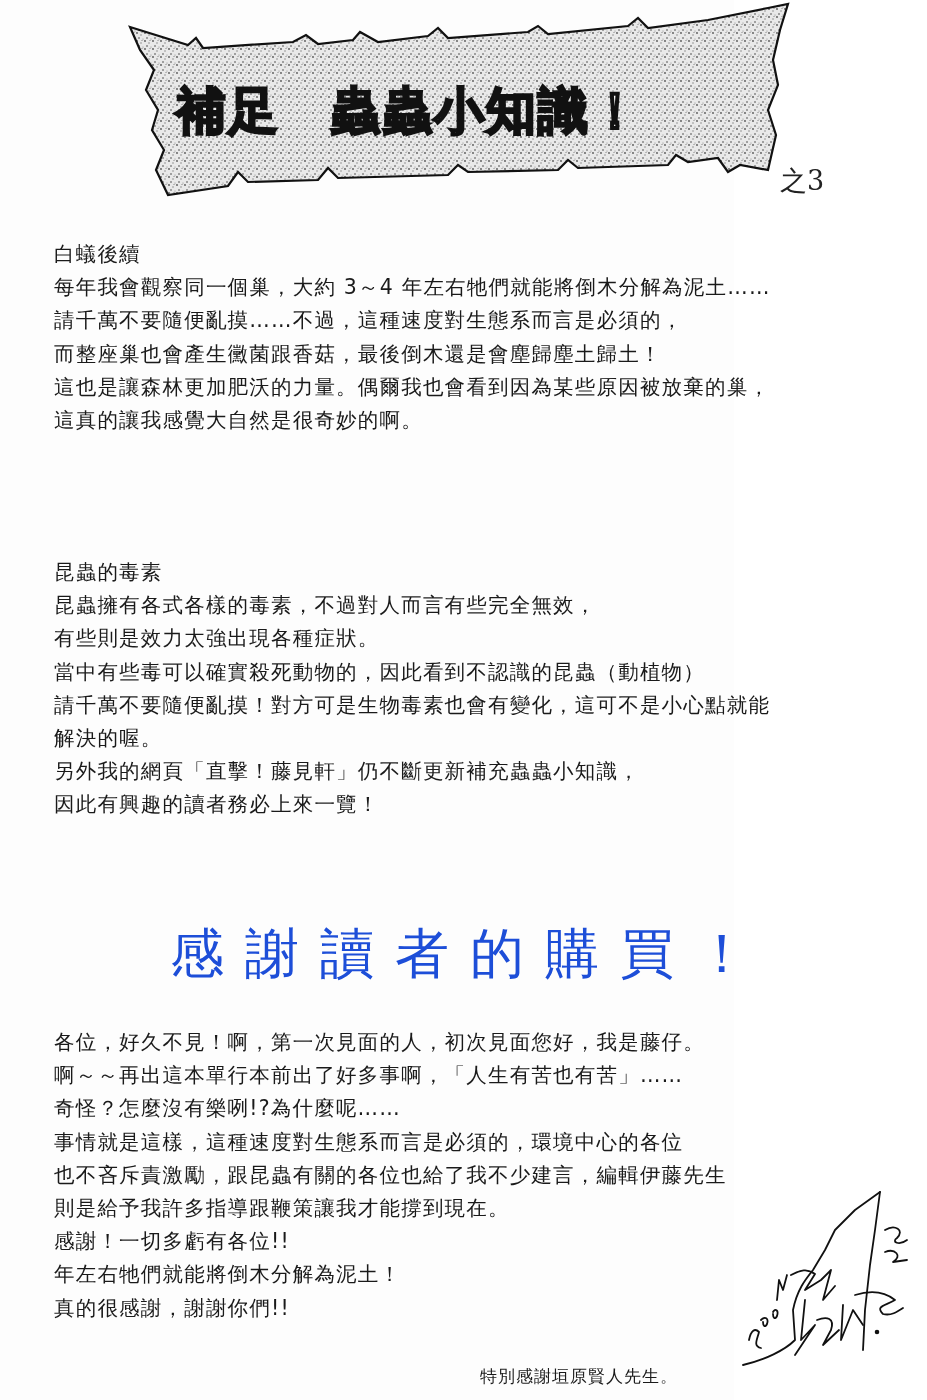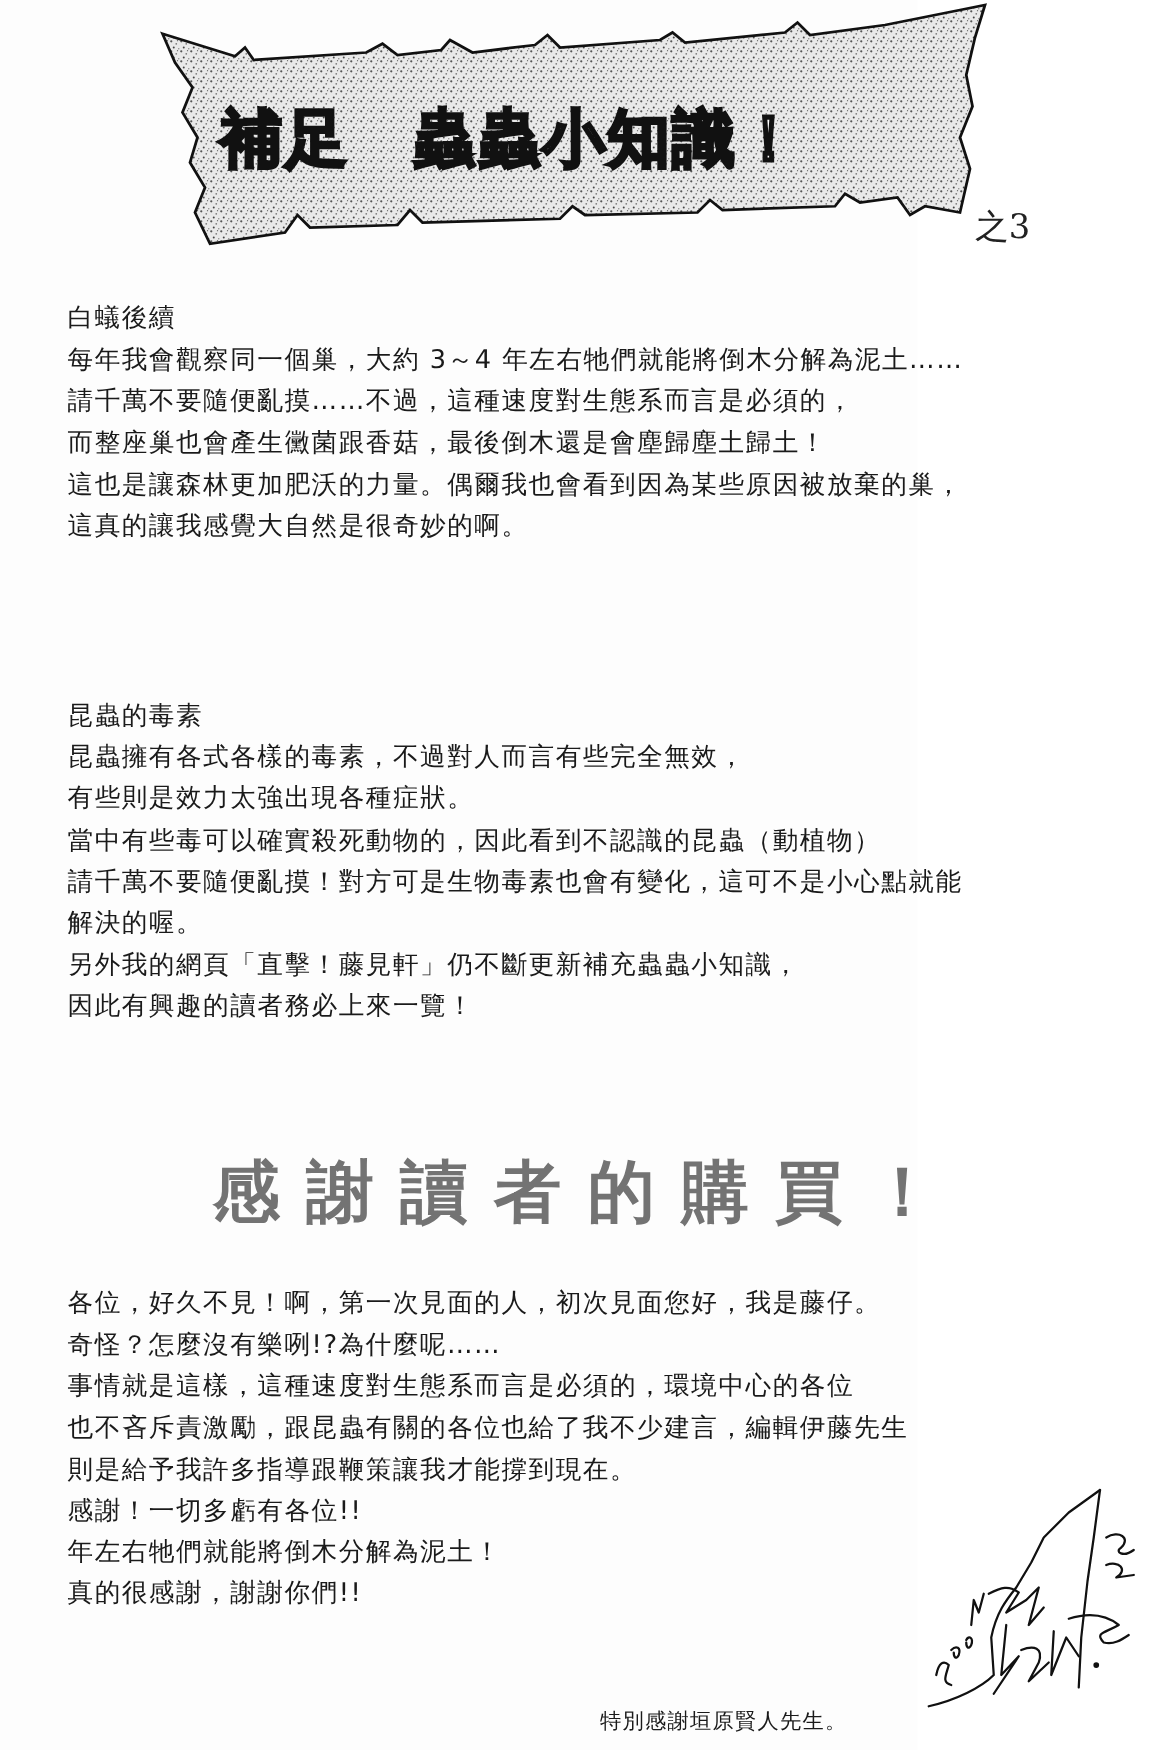--- a/index.html
+++ b/index.html
@@ -58,23 +58,23 @@
     white-space: nowrap;
   }
   .section .line { display: block; height: 33.2px; }
   .sec1 { top: 238px; }
   .sec2 { top: 556px; }
 
   .thanks-title {
     position: absolute;
     left: 170px; top: 918px;
     font-size: 54px;
-    font-weight: bold;
+    font-weight: normal;
     letter-spacing: 21px;
-    color: #737373;
+    color: #1d4ed8;
     white-space: nowrap;
   }
   .sec3 {
     top: 1026px;
     line-height: 33.3px;
   }
   .special-thanks {
     position: absolute;
     left: 480px; top: 1365px;
     font-size: 17px;
@@ -130,20 +130,21 @@
     <span class="line">請千萬不要隨便亂摸！對方可是生物毒素也會有變化，這可不是小心點就能</span>
     <span class="line">解決的喔。</span>
     <span class="line">另外我的網頁「直擊！藤見軒」仍不斷更新補充蟲蟲小知識，</span>
     <span class="line">因此有興趣的讀者務必上來一覽！</span>
   </div>
 
   <div class="thanks-title">感謝讀者的購買！</div>
 
   <div class="section sec3">
     <span class="line">各位，好久不見！啊，第一次見面的人，初次見面您好，我是藤仔。</span>
+    <span class="line">啊～～再出這本單行本前出了好多事啊，「人生有苦也有苦」……</span>
     <span class="line">奇怪？怎麼沒有樂咧!?為什麼呢……</span>
     <span class="line">事情就是這樣，這種速度對生態系而言是必須的，環境中心的各位</span>
     <span class="line">也不吝斥責激勵，跟昆蟲有關的各位也給了我不少建言，編輯伊藤先生</span>
     <span class="line">則是給予我許多指導跟鞭策讓我才能撐到現在。</span>
     <span class="line">感謝！一切多虧有各位!!</span>
     <span class="line">年左右牠們就能將倒木分解為泥土！</span>
     <span class="line">真的很感謝，謝謝你們!!</span>
   </div>
 
   <div class="special-thanks">特別感謝垣原賢人先生。</div>

